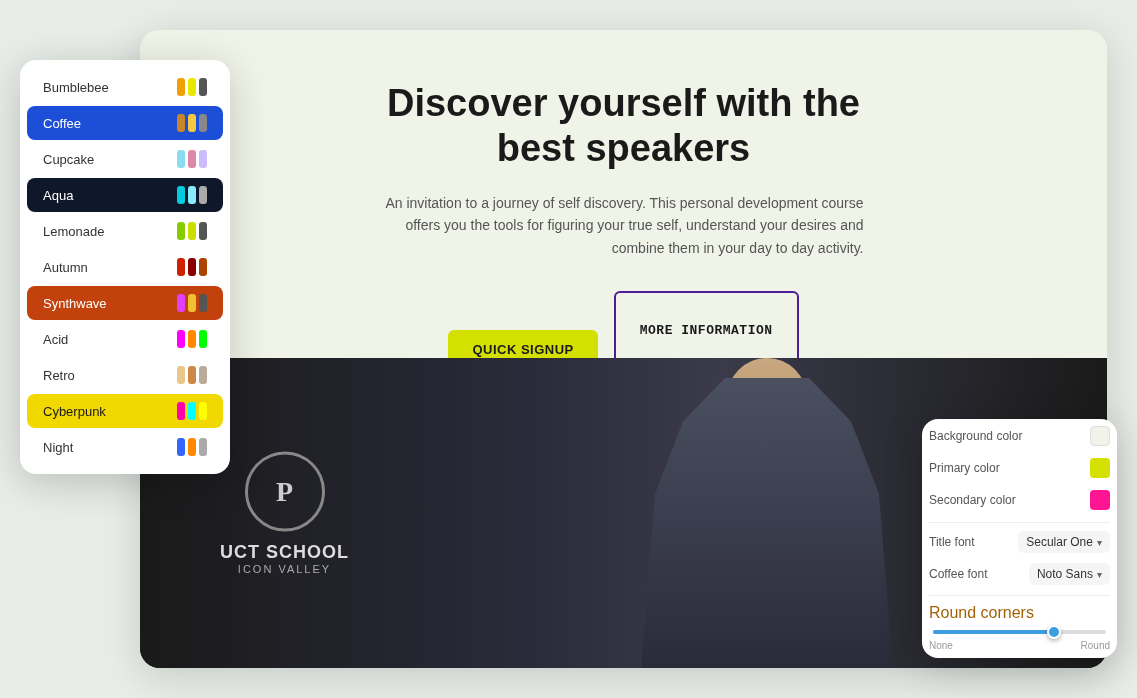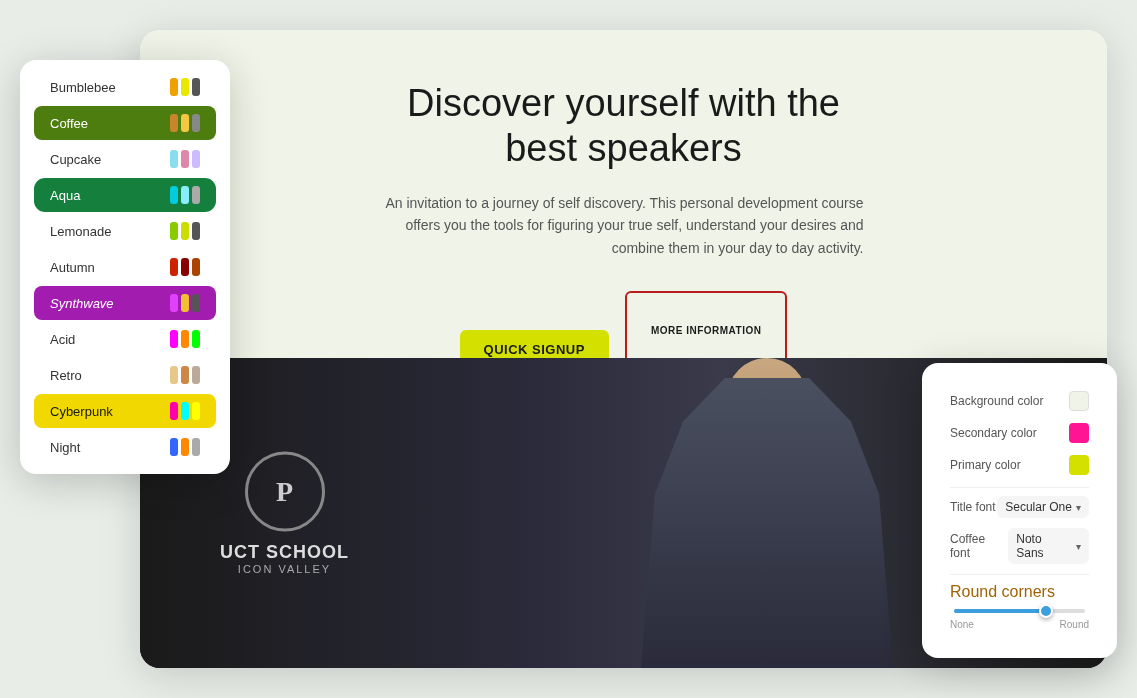--- a/index.html
+++ b/index.html
@@ -32,21 +32,21 @@
       text-align: center;
       height: 380px;
       display: flex;
       flex-direction: column;
       align-items: center;
       justify-content: center;
     }
 
     .hero-title {
       font-size: 38px;
-      font-weight: 400;
+      font-weight: 700;
       color: #1a1a1a;
       line-height: 1.2;
       margin-bottom: 20px;
       max-width: 500px;
     }
 
     .hero-subtitle {
       font-size: 14px;
       color: #555;
       line-height: 1.6;
@@ -70,27 +70,28 @@
       font-weight: 700;
       border-radius: 6px;
       cursor: pointer;
       letter-spacing: 0.5px;
       margin-top: 39px;
     }
 
     .btn-secondary {
       background: transparent;
       color: #1a1a1a;
-      border: 2px solid #b91c1c;
+      border: 2px solid #4c1d95;
       padding: 12px 24px;
-      font-size: 10px;
+      font-size: 13px;
       font-weight: 600;
       border-radius: 6px;
       cursor: pointer;
       letter-spacing: 0.5px;
+      font-family: Liberation Mono, monospace;
     }
 
     
     .image-section {
       position: absolute;
       bottom: 0;
       left: 0;
       right: 0;
       height: 310px;
       background: #1a1a2e;
@@ -174,53 +175,51 @@
 
     
     .themes-sidebar {
       position: absolute;
       top: 60px;
       left: 20px;
       width: 210px;
       background: white;
       border-radius: 16px;
       box-shadow: 0 8px 40px rgba(0,0,0,0.2);
-      padding: 8px 8px;
+      padding: 8px 1px;
       z-index: 10;
     }
 
     .theme-item {
       display: flex;
       align-items: center;
       padding: 8px 16px;
       cursor: pointer;
       border-radius: 8px;
       margin: 2px 6px;
     }
 
     .theme-item.active-coffee {
-      background: #4d7c0f;
+      background: #1d4ed8;
     }
 
     .theme-item.active-coffee .theme-name {
       color: white;
     }
 
     .theme-item.active-aqua {
-      background: #15803d;
-      border-radius: 11px;
+      background: #0f172a;
     }
 
     .theme-item.active-aqua .theme-name {
       color: white;
     }
 
     .theme-item.active-synthwave {
-      background: #a21caf;
-      font-style: italic;
+      background: #c2410c;
     }
 
     .theme-item.active-synthwave .theme-name {
       color: white;
     }
 
     .theme-item.active-cyberpunk {
       background: #f0d800;
       justify-content: center;
     }
@@ -255,21 +254,21 @@
 
     
     .settings-panel {
       position: absolute;
       bottom: 40px;
       right: 20px;
       width: 195px;
       background: white;
       border-radius: 16px;
       box-shadow: 0 8px 40px rgba(0,0,0,0.2);
-      padding: 28px;
+      padding: 7px;
       z-index: 10;
     }
 
     .settings-row {
       display: flex;
       align-items: center;
       justify-content: space-between;
       margin-bottom: 12px;
     }
 
@@ -489,26 +488,26 @@
       </div>
     </div>
 </div>
 
 <div class="settings-panel">
   <div class="settings-row">
     <span class="settings-label">Background color</span>
     <div class="color-swatch" style="background:#f0f4e8; border: 1px solid #ddd;"></div>
   </div>
   <div class="settings-row">
+    <span class="settings-label">Primary color</span>
+    <div class="color-swatch" style="background:#d4e000;"></div>
+  </div>
+  <div class="settings-row">
     <span class="settings-label">Secondary color</span>
     <div class="color-swatch" style="background:#ff1493;"></div>
-  </div>
-  <div class="settings-row">
-    <span class="settings-label">Primary color</span>
-    <div class="color-swatch" style="background:#d4e000;"></div>
   </div>
   <div class="settings-divider"></div>
   <div class="font-row">
     <span class="settings-label">Title font</span>
     <div class="font-select">
       <span>Secular One</span>
       <span class="chevron-icon">▾</span>
     </div>
   </div>
   <div class="font-row">

